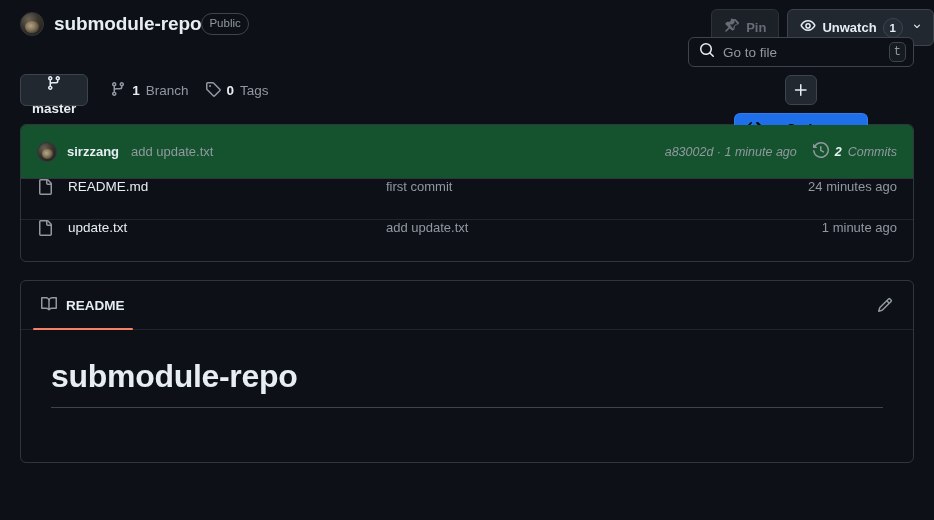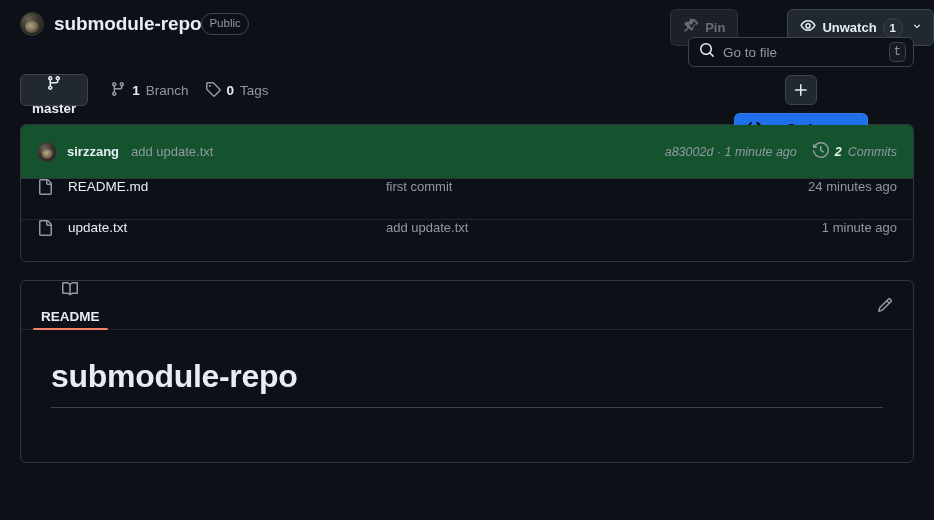--- a/index.html
+++ b/index.html
@@ -79,21 +79,20 @@
     height: 37px;
     padding: 0 12px;
     border-radius: 6px;
     border: 1px solid #3d444d;
     background: #212830;
     color: #e6edf3;
     font-size: 13px;
     font-weight: bold;
     white-space: nowrap;
     cursor: pointer;
-    margin-left: 41px;
   }
   .btn.disabled { color: #656c76; border-color: #2c333c; background: #1c2128; cursor: default; }
 
   .count-badge {
     display: inline-flex;
     align-items: center;
     justify-content: center;
     min-width: 20px;
     height: 20px;
     padding: 0 6px;
@@ -350,21 +349,20 @@
     display: inline-flex;
     align-items: center;
     gap: 9px;
     height: 100%;
     font-size: 13.5px;
     font-weight: bold;
     color: #e6edf3;
     position: relative;
     cursor: pointer;
     padding: 0 4px;
-    flex-direction: column;
   }
   .readme-tab::after {
     content: "";
     position: absolute;
     left: -4px; right: -4px; bottom: -1px;
     height: 2px;
     background: #f78166;
     border-radius: 2px;
   }
   .readme-tab .book-icon { color: #9198a1; }

